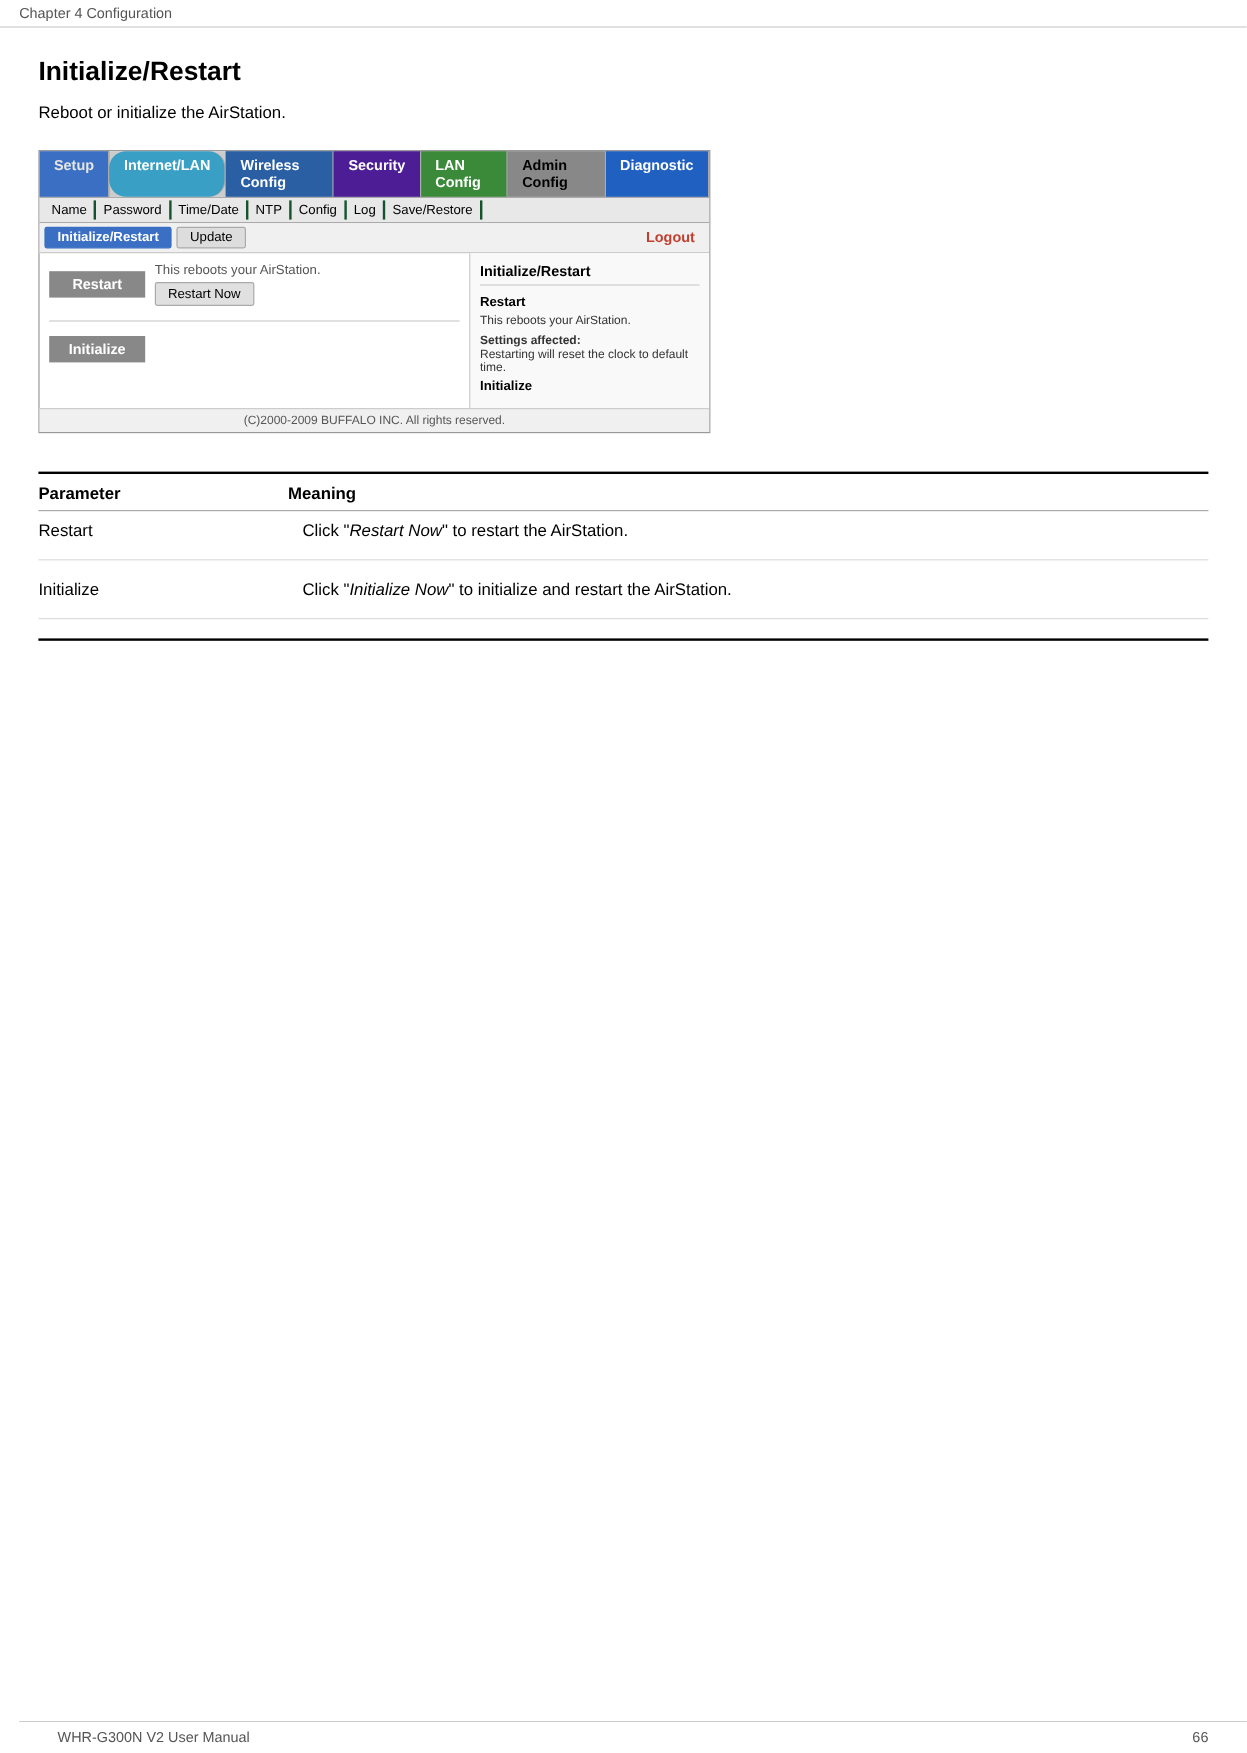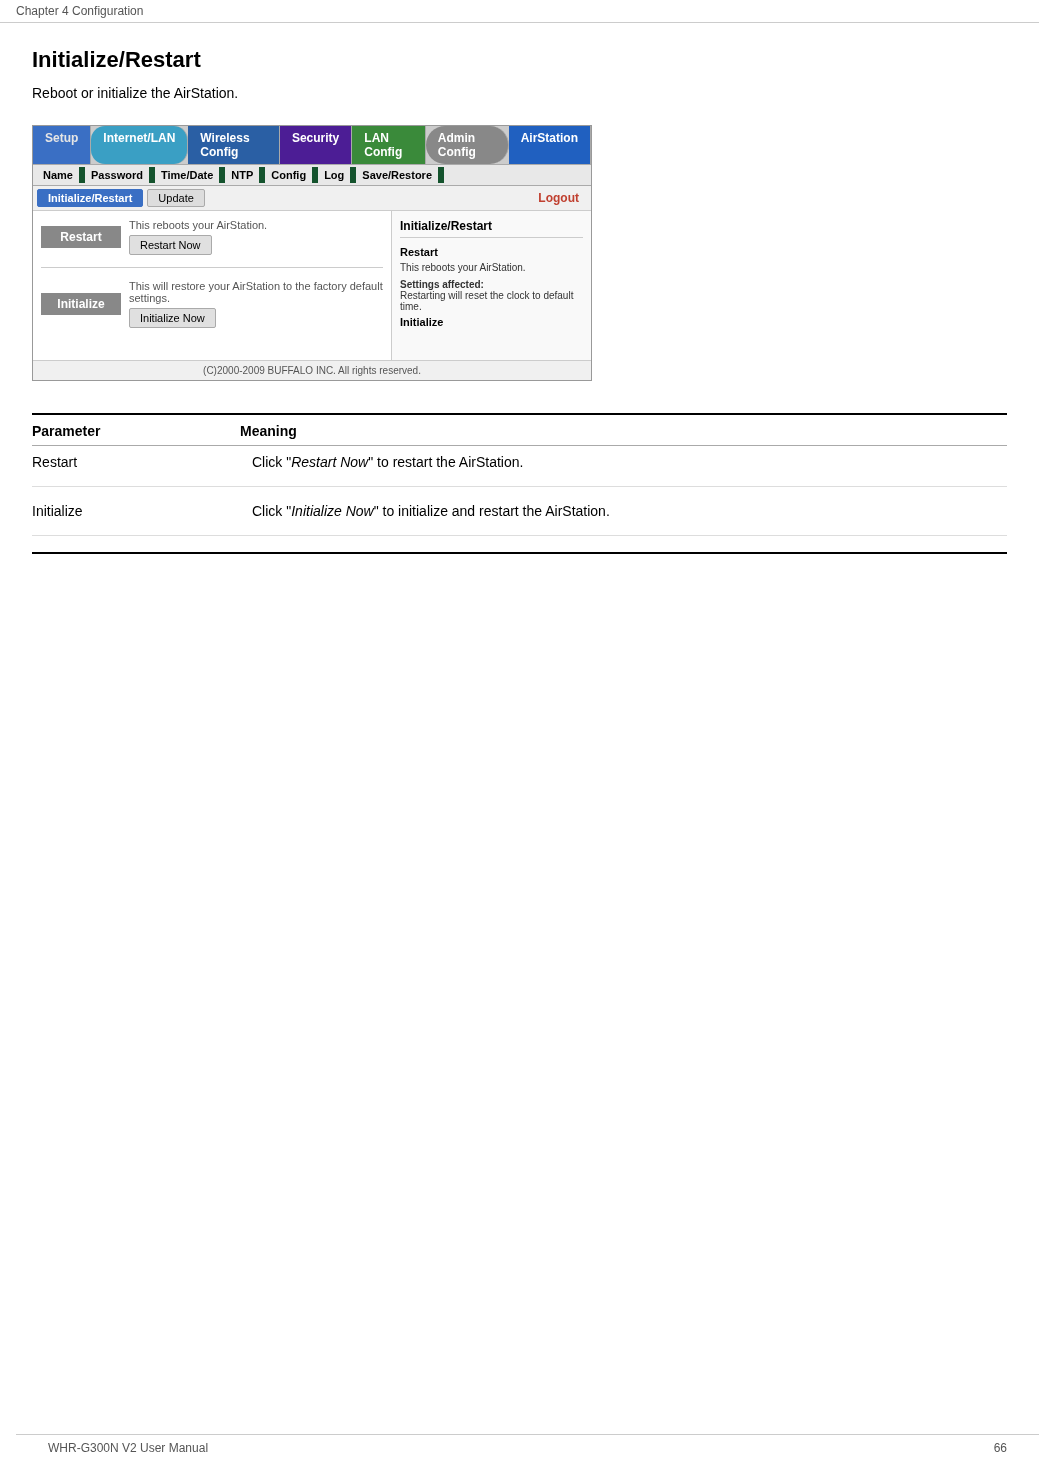--- a/index.html
+++ b/index.html
@@ -58,42 +58,41 @@
       font-weight: bold;
       cursor: pointer;
       border-right: 1px solid #aaa;
     }
 
     .nav-tab.blue { background: #3a6fc4; color: #e5e5e5; }
     .nav-tab.teal { background: #3a9fc4; color: #fff; border-radius: 14px; }
     .nav-tab.dark-blue { background: #2a5fa4; color: #fff; }
     .nav-tab.orange { background: #4c1d95; color: #fff; }
     .nav-tab.green { background: #3a8a3a; color: #fff; }
-    .nav-tab.gray { background: #888; color: #ffffff; border-radius: 19px; }
+    .nav-tab.gray { background: #888; color: #000000; }
     .nav-tab.diag { background: #2060c0; color: #fff; }
 
     
     .nav-tabs-2 {
       display: flex;
       background: #e8e8e8;
       border-bottom: 1px solid #aaa;
       border-top: 1px solid #aaa;
       padding: 2px 4px;
       font-size: 11px;
       align-items: center;
       gap: 0;
     }
 
     .nav-tab-2 {
       padding: 2px 6px;
       cursor: pointer;
-      border-right: 6px solid #14532d;
+      border-right: 2px solid #14532d;
       color: #000;
       text-decoration: none;
-      font-weight: bold;
     }
 
     
     .sub-tabs {
       display: flex;
       padding: 3px 4px;
       gap: 4px;
       background: #f0f0f0;
       border-bottom: 1px solid #ccc;
     }
@@ -304,21 +303,21 @@
 
   <div class="router-ui">
 
     <div class="nav-tabs-1">
       <div class="nav-tab blue">Setup</div>
       <div class="nav-tab teal">Internet/LAN</div>
       <div class="nav-tab dark-blue">Wireless Config</div>
       <div class="nav-tab orange">Security</div>
       <div class="nav-tab green">LAN Config</div>
       <div class="nav-tab gray">Admin Config</div>
-      <div class="nav-tab diag">AirStation</div>
+      <div class="nav-tab diag">Diagnostic</div>
     </div>
 
     <div class="nav-tabs-2">
       <span class="nav-tab-2">Name</span>
       <span class="nav-tab-2">Password</span>
       <span class="nav-tab-2">Time/Date</span>
       <span class="nav-tab-2">NTP</span>
       <span class="nav-tab-2">Config</span>
       <span class="nav-tab-2">Log</span>
       <span class="nav-tab-2">Save/Restore</span>
@@ -341,24 +340,20 @@
         <div class="ui-section">
           <div class="ui-section-label">Restart</div>
           <div class="ui-section-content">
             <p>This reboots your AirStation.</p>
             <button class="action-btn">Restart Now</button>
           </div>
         </div>
 
         <div class="ui-section" style="border-bottom:none;">
           <div class="ui-section-label">Initialize</div>
-          <div class="ui-section-content">
-            <p>This will restore your AirStation to the factory default settings.</p>
-            <button class="action-btn">Initialize Now</button>
-          </div>
         </div>
 
       </div>
 
       <div class="ui-right">
         <div class="right-panel-title">Initialize/Restart</div>
         <div class="right-panel-section">Restart</div>
         <div class="right-panel-text">This reboots your AirStation.</div>
         <div class="right-panel-settings">Settings affected:</div>
         <div class="right-panel-detail">Restarting will reset the clock to default time.</div>

